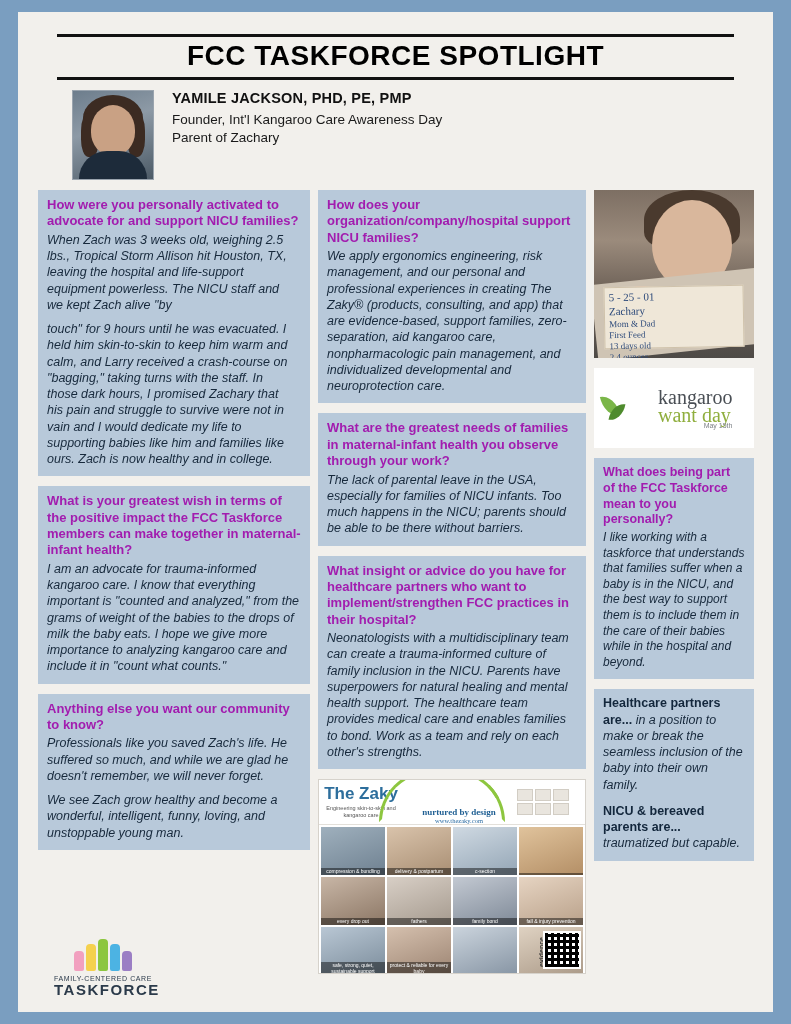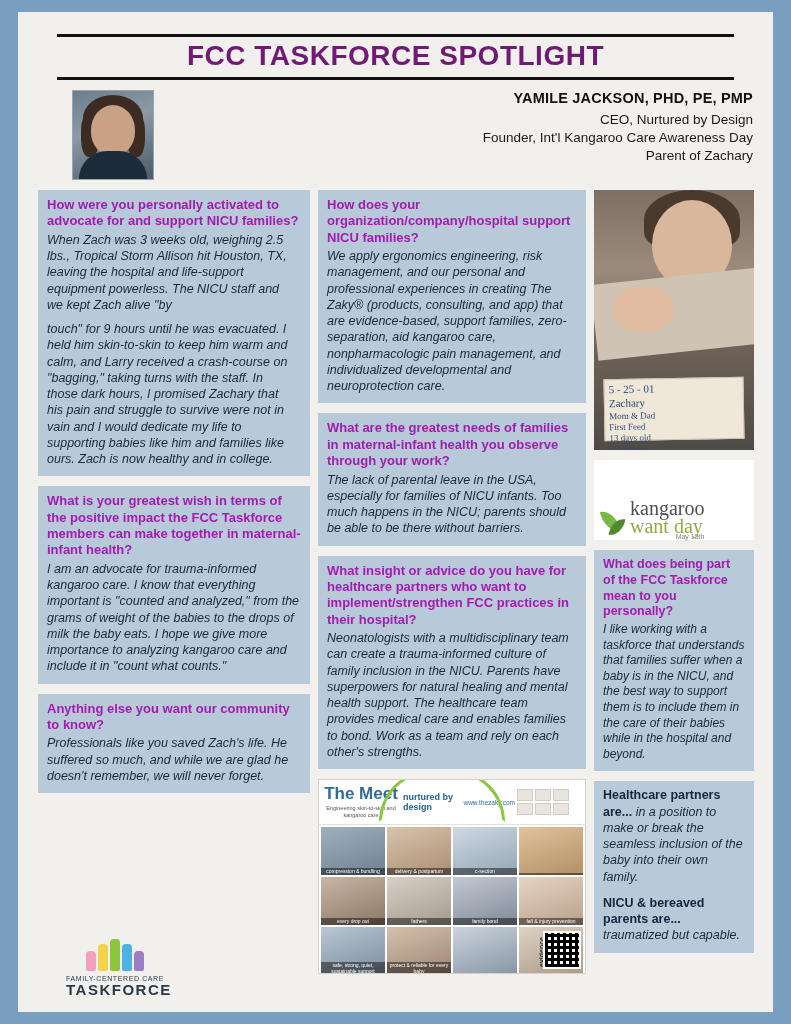--- a/index.html
+++ b/index.html
@@ -28,27 +28,26 @@
     border-top: 3px solid #111;
     border-bottom: 3px solid #111;
     margin: 12px 25px 10px 25px;
     padding: 3px 0 5px 0;
     text-align: center;
   }
   .title {
     font-size: 28px;
     font-weight: bold;
     letter-spacing: 0.5px;
-    color: #701a75;
+    color: #000000;
   }
   .profile-row {
     display: flex;
     align-items: flex-start;
     margin: 0 6px 10px 6px;
-    text-align: right;
   }
   .portrait {
     width: 80px;
     height: 88px;
     margin-left: 34px;
     border: 1px solid #9aa4ae;
     background: linear-gradient(160deg,#6d7d8c 0%, #8d9aa6 40%, #4c5a66 100%);
     position: relative;
     overflow: hidden;
     flex: none;
@@ -147,21 +146,21 @@
   }
   .a p { margin: 0 7px 8px 0; }
   .a p:last-child { margin-bottom: 0; }
 
   .qbox.small .q { font-size: 12.5px; }
   .qbox.small .a { font-size: 12px; }
 
   
   .photo-baby {
     width: 160px;
-    height: 260px;
+    height: 168px;
     background: #6c5f57;
     position: relative;
     overflow: hidden;
     margin-bottom: 10px;
   }
   .photo-baby .bg {
     position: absolute; inset: 0;
     background: linear-gradient(180deg,#7d6f63 0%, #9b8b7c 30%, #6e6258 60%, #4e4a46 100%);
   }
   .photo-baby .mom {
@@ -201,23 +200,24 @@
   .photo-baby .note .big { font-size: 11px; }
 
   
   .kc-logo {
     width: 160px;
     height: 80px;
     background: #ffffff;
     margin-bottom: 10px;
     position: relative;
     display: flex;
-    align-items: flex-end;
+    align-items: center;
     padding-left: 6px;
     box-sizing: border-box;
+    gap: 28px;
   }
   .kc-mark {
     width: 26px; height: 34px;
     position: relative;
     flex: none;
     margin-right: 4px;
   }
   .kc-mark .leaf1 {
     position: absolute; left: 2px; top: 4px;
     width: 16px; height: 22px;
@@ -294,21 +294,23 @@
     width: 120px; height: 46px;
     border: 3px solid #8dc63f;
     border-bottom-color: transparent;
     border-radius: 60px 60px 0 0;
   }
   .ad-brand {
     flex: 1;
     display: flex;
     align-items: center;
     justify-content: flex-end;
+    flex-direction: column;
     color: #2b6ca3;
+    font-family: Liberation Serif, serif;
   }
   .ad-brand .nb {
     font-size: 9px;
     font-weight: bold;
     color: #1f5f93;
   }
   .ad-brand .url {
     font-size: 6.5px;
     color: #2b6ca3;
   }
@@ -391,21 +393,21 @@
   }
   .rb b { color: #13273c; }
   .rb .it { font-style: italic; }
   .rb .u { font-style: italic; }
   .rb-part { margin-bottom: 10px; }
   .rb-part:last-child { margin-bottom: 0; }
 
   
   .footer-logo {
     position: absolute;
-    left: 48px;
+    left: 36px;
     bottom: 14px;
     width: 98px;
     text-align: center;
   }
   .hands {
     height: 34px;
     display: flex;
     align-items: flex-end;
     justify-content: center;
     gap: 2px;
@@ -446,21 +448,20 @@
   <div class="profile-row">
     <div class="portrait">
       <div class="hair"></div>
       <div class="hair2"></div>
       <div class="hair3"></div>
       <div class="face"></div>
       <div class="body"></div>
     </div>
     <div class="bio">
       <div class="bio-name">YAMILE JACKSON, PHD, PE, PMP</div>
-      <div class="bio-line">CEO, Nurtured by Design</div>
       <div class="bio-line">Founder, Int'l Kangaroo Care Awareness Day</div>
       <div class="bio-line">Parent of Zachary</div>
     </div>
   </div>
 
   <div class="columns">
 
     <div class="col-left">
       <div class="qbox">
         <div class="q">How were you personally activated to advocate for and support NICU families?</div>
@@ -472,20 +473,21 @@
 
       <div class="qbox">
         <div class="q">What is your greatest wish in terms of the positive impact the FCC Taskforce members can make together in maternal-infant health?</div>
         <div class="a">I am an advocate for trauma-informed kangaroo care. I know that everything important is "counted and analyzed," from the grams of weight of the babies to the drops of milk the baby eats. I hope we give more importance to analyzing kangaroo care and include it in "count what counts."</div>
       </div>
 
       <div class="qbox">
         <div class="q">Anything else you want our community to know?</div>
         <div class="a">
           <p>Professionals like you saved Zach's life. He suffered so much, and while we are glad he doesn't remember, we will never forget.</p>
+          <p>We see Zach grow healthy and become a wonderful, intelligent, funny, loving, and unstoppable young man.</p>
         </div>
       </div>
     </div>
 
     <div class="col-mid">
       <div class="qbox">
         <div class="q">How does your organization/company/hospital support NICU families?</div>
         <div class="a">We apply ergonomics engineering, risk management, and our personal and professional experiences in creating The Zaky® (products, consulting, and app) that are evidence-based, support families, zero-separation, aid kangaroo care, nonpharmacologic pain management, and individualized developmental and neuroprotection care.</div>
       </div>
 
@@ -496,21 +498,21 @@
 
       <div class="qbox">
         <div class="q">What insight or advice do you have for healthcare partners who want to implement/strengthen FCC practices in their hospital?</div>
         <div class="a">Neonatologists with a multidisciplinary team can create a trauma-informed culture of family inclusion in the NICU. Parents have superpowers for natural healing and mental health support. The healthcare team provides medical care and enables families to bond. Work as a team and rely on each other's strengths.</div>
       </div>
 
       <div class="ad">
         <div class="ad-arc"></div>
         <div class="ad-top">
           <div class="ad-logo">
-            <div class="zaky">The Meet</div>
+            <div class="zaky">The Zaky</div>
             <div class="tag">Engineering skin-to-skin and kangaroo care</div>
           </div>
           <div class="ad-brand">
             <div class="nb">nurtured by design</div>
             <div class="url">www.thezaky.com</div>
           </div>
           <div class="ad-badges">
             <span></span>
             <span></span>
             <span></span>

